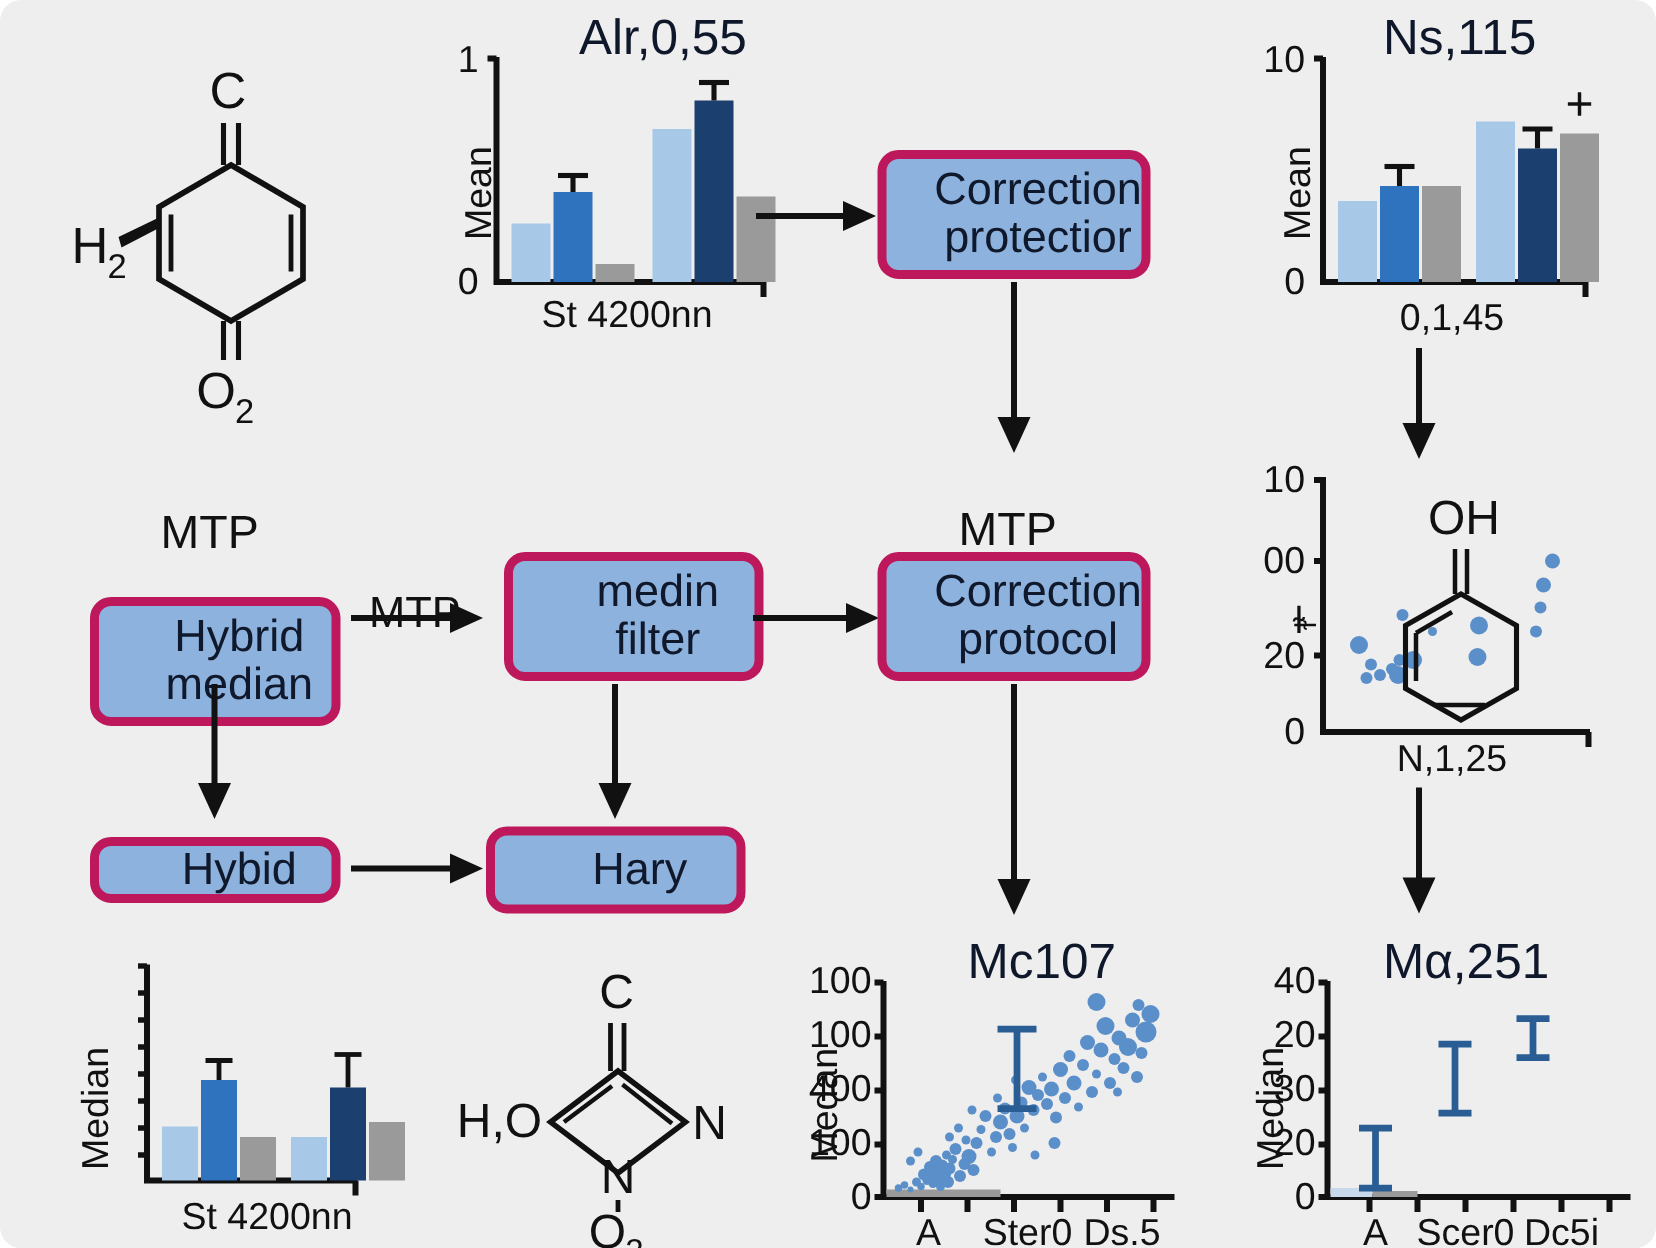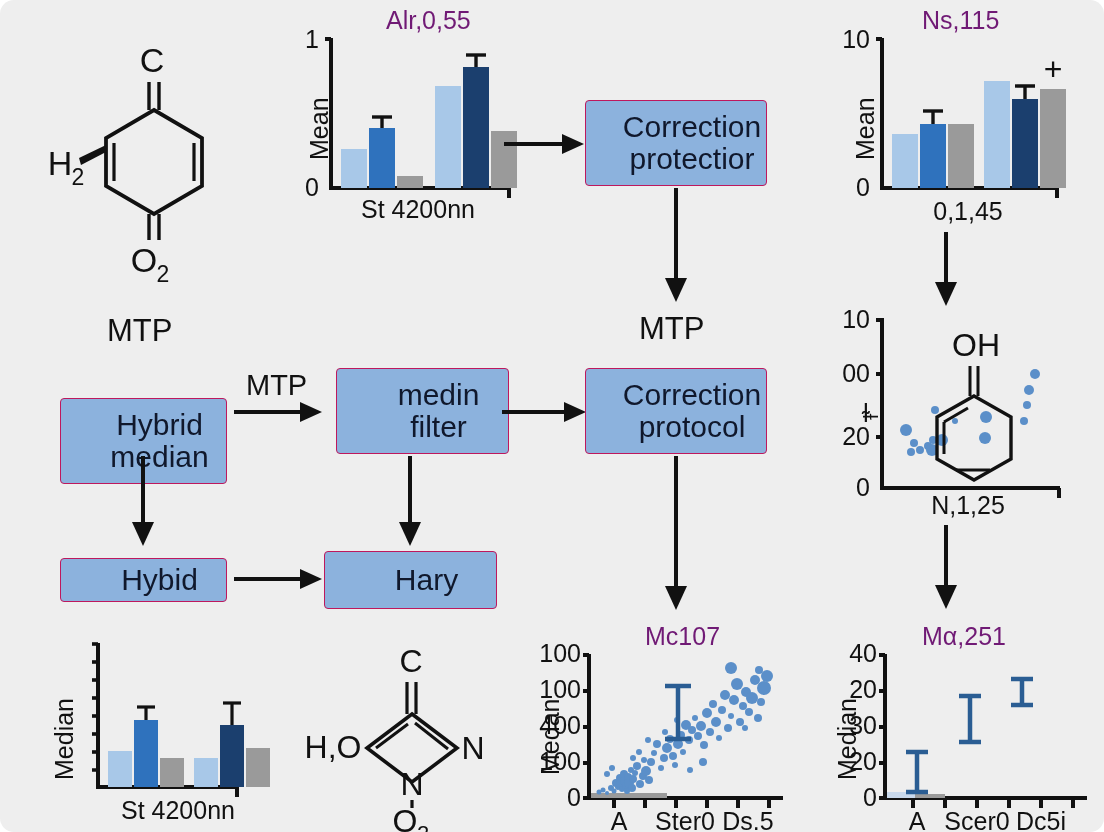--- a/index.html
+++ b/index.html
@@ -13,40 +13,41 @@
     overflow:hidden;
   }
   .abs{position:absolute;}
   svg{display:block;overflow:visible;}
   text{font-family:"Liberation Sans",sans-serif;fill:#111111;}
 
   
   .fbox{
     position:absolute;
     background:#8cb2dd;
-    border:1px solid #be185d;
-    border-radius:4px;
+    border:6px solid #be185d;
+    border-radius:14px;
     display:flex;align-items:center;justify-content:center;
     text-align:center;
     color:#10182c;
     line-height:1.06;
     box-sizing:border-box;
     font-size:30px;
     padding-left:32px;
   }
   .fbox span{display:block;}
   .flabel{
     position:absolute;
     color:#111;
     font-size:31px;
     white-space:nowrap;
+    margin-top:24px;
   }
   .panel-title{
     position:absolute;
-    font-size:25px;color:#701a75;white-space:nowrap;
+    font-size:33px;color:#0f172a;white-space:nowrap;
   }
   .axis-name{
     position:absolute;
     font-size:25px;color:#111;white-space:nowrap;
     transform-origin:0 0;
   }
   .tick-lbl{font-size:25px;fill:#111;}
   .xcat{font-size:25px;fill:#111;}
   .mol text{fill:#111;}
 </style>

